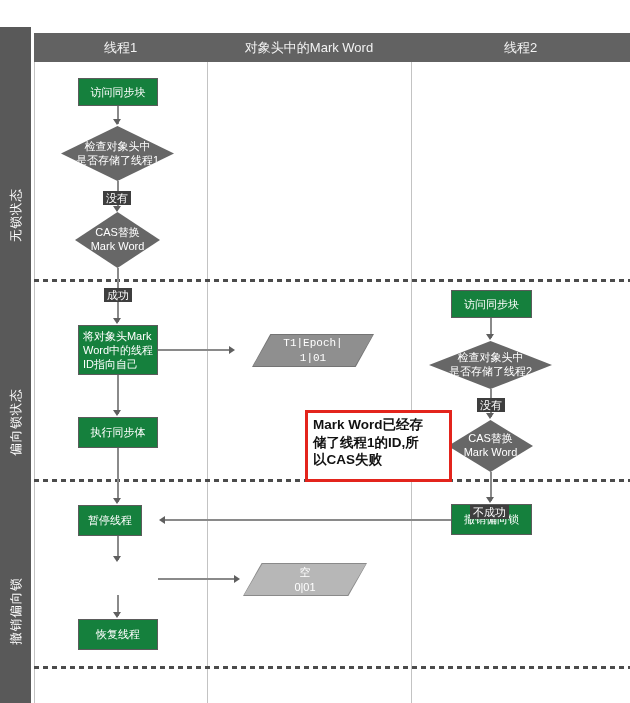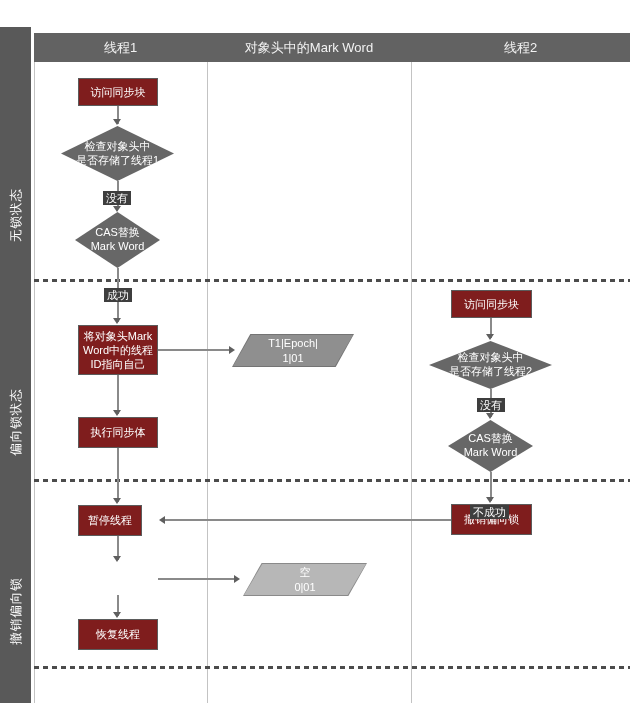--- a/index.html
+++ b/index.html
@@ -15,22 +15,22 @@
               letter-spacing:1px;text-align:center;line-height:18px;
               transform:translate(-50%,-50%) rotate(-90deg);white-space:nowrap;}
   .head-band{position:absolute;left:34px;top:33px;width:596px;height:29px;background:#626262;}
   .head-cell{position:absolute;top:0;height:29px;line-height:29px;text-align:center;
              color:#f2f2f2;font-size:13px;}
   .v-div{position:absolute;top:62px;width:1px;height:641px;background:#c3c3c3;}
   .dash{position:absolute;left:34px;width:596px;height:3px;
         background:repeating-linear-gradient(to right,#4c4c4c 0 5px,transparent 5px 9px);}
 
   
-  .node{position:absolute;background:#7f1d1d;border:1px solid #5b5b5b;color:#ffffff;
-        display:flex;align-items:center;justify-content:center;text-align:center;
+  .node{position:absolute;background:#15803d;border:1px solid #5b5b5b;color:#ffffff;
+        display:flex;align-items:center;justify-content:center;text-align:left;
         font-size:11px;line-height:1.3;white-space:pre-line;box-sizing:border-box;}
   .diamond{position:absolute;display:flex;align-items:center;justify-content:center;
            text-align:center;color:#ffffff;font-size:11px;line-height:1.25;white-space:pre-line;
            background:#676767;clip-path:polygon(50% 0,100% 50%,50% 100%,0 50%);}
   .tag{position:absolute;background:#3e3e3e;color:#ffffff;font-size:11px;line-height:14px;
        padding:0 3px;white-space:nowrap;}
   .para-outer{position:absolute;clip-path:polygon(15% 0,100% 0,85% 100%,0 100%);}
   .para-inner{position:absolute;left:1px;top:1px;right:1px;bottom:1px;
               clip-path:polygon(15% 0,100% 0,85% 100%,0 100%);
               display:flex;align-items:center;justify-content:center;text-align:center;
@@ -111,28 +111,31 @@
   <div class="diamond z2" style="left:75px;top:212px;width:85px;height:56px;">CAS替换
 Mark Word</div>
   <div class="tag z3" style="left:104px;top:288px;">成功</div>
   <div class="node z2" style="left:78px;top:417px;width:80px;height:31px;">执行同步体</div>
   <div class="node z2" style="left:78px;top:325px;width:80px;height:50px;">将对象头Mark
 Word中的线程
 ID指向自己</div>
   <div class="node z2" style="left:78px;top:505px;width:64px;height:31px;">暂停线程</div>
   <div class="node z2" style="left:78px;top:619px;width:80px;height:31px;">恢复线程</div>
 
-  <div class="para-outer z2" style="left:232px;top:334px;width:122px;height:33px;background:#747474;">
+  <div class="para-outer z2" style="left:252px;top:334px;width:122px;height:33px;background:#747474;font-family:Liberation Mono, monospace;">
     <div class="para-inner" style="background:#8f8f8f;">T1|Epoch|
 1|01</div>
   </div>
   <div class="para-outer z2" style="left:243px;top:563px;width:124px;height:33px;background:#8a8a8a;">
     <div class="para-inner" style="background:#b7b7b7;">空
 0|01</div>
   </div>
+  <div class="annotation" style="left:305px;top:410px;width:131px;height:60px;">Mark Word已经存
+储了线程1的ID,所
+以CAS失败</div>
 
   <div class="node z2" style="left:451px;top:290px;width:81px;height:28px;">访问同步块</div>
   <div class="diamond z2" style="left:429px;top:341px;width:123px;height:48px;">检查对象头中
 是否存储了线程2</div>
   <div class="tag z3" style="left:477px;top:398px;">没有</div>
   <div class="diamond z2" style="left:448px;top:420px;width:85px;height:52px;">CAS替换
 Mark Word</div>
   <div class="tag z4" style="left:470px;top:484px;margin-top:21px;">不成功</div>
   <div class="node z2" style="left:451px;top:504px;width:81px;height:31px;">撤销偏向锁</div>
 

